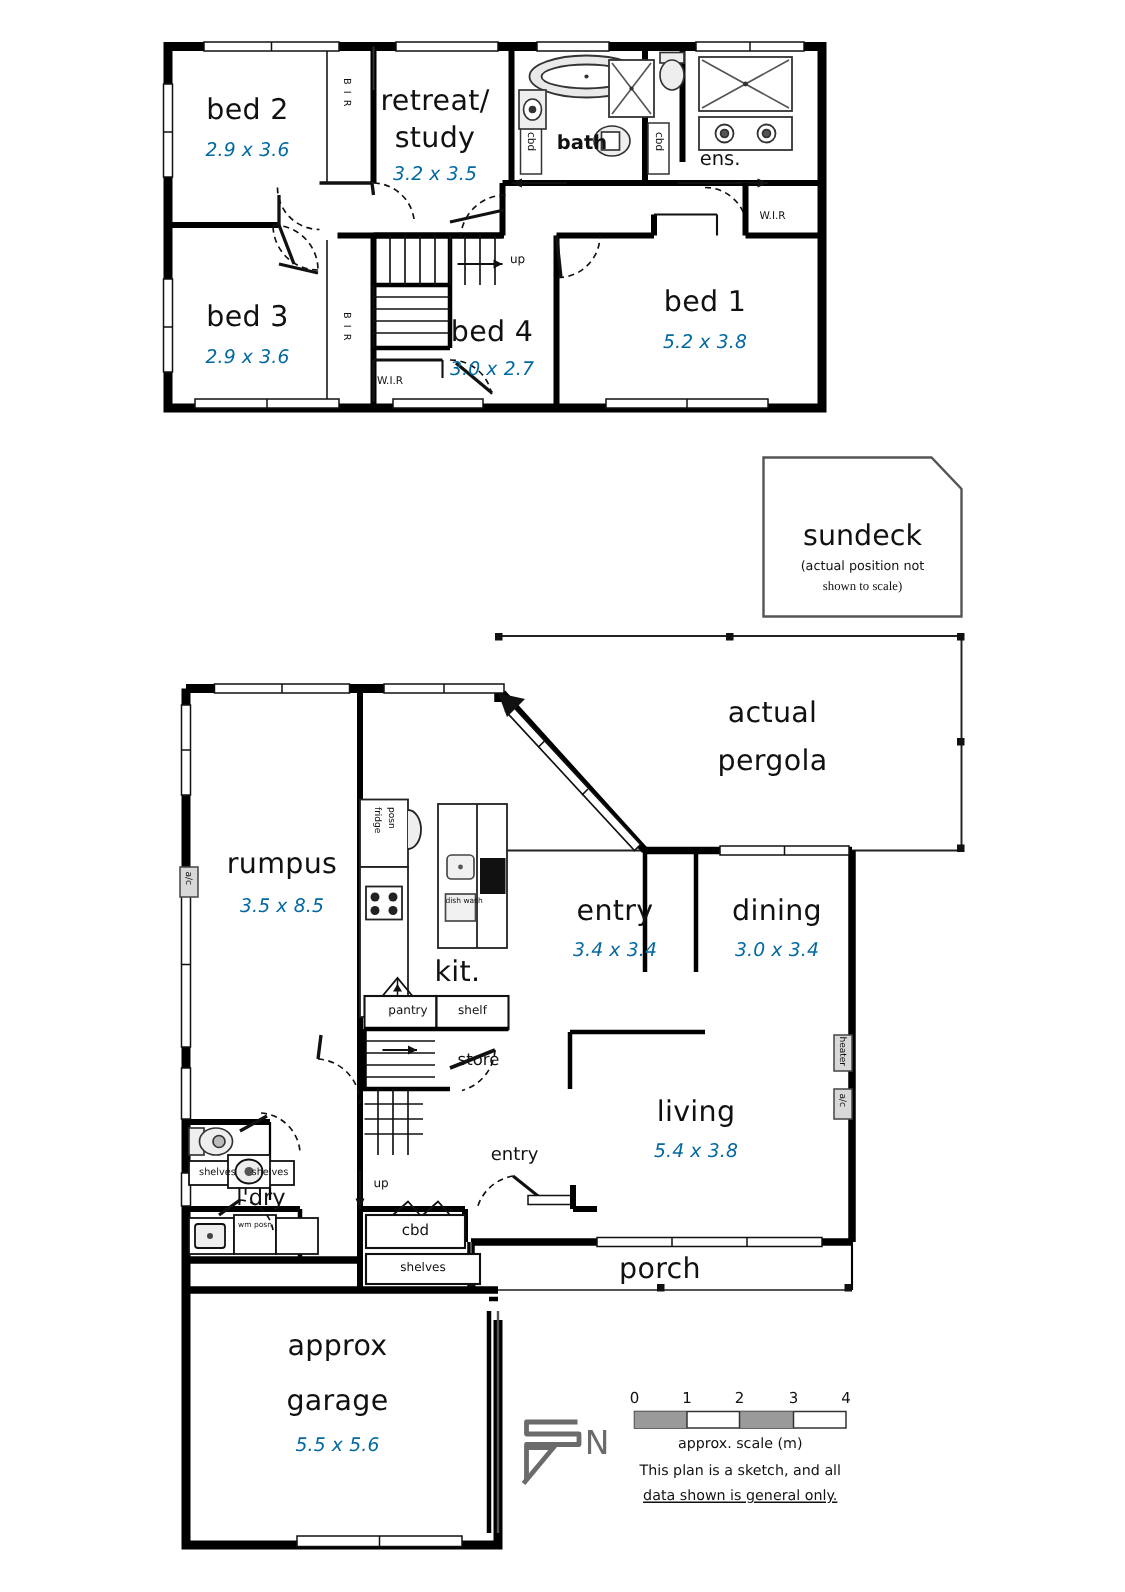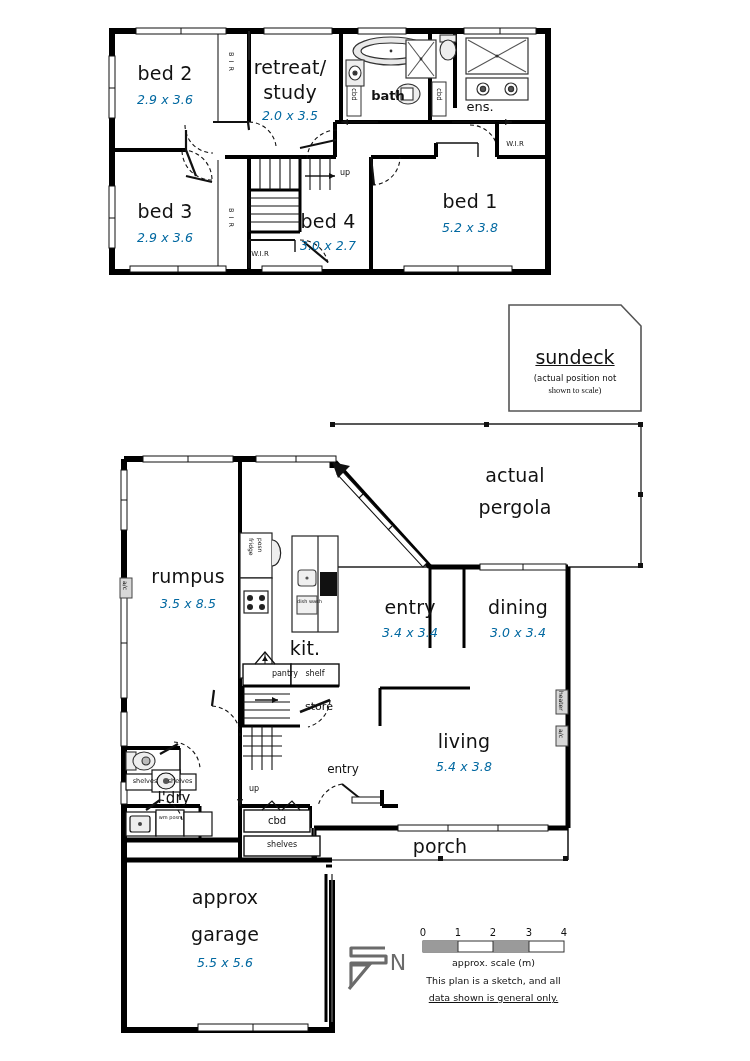--- a/index.html
+++ b/index.html
@@ -412,21 +412,21 @@
       <line x1="493" y1="941" x2="493" y2="952" stroke="#333" stroke-width="1"></line>
       <line x1="529" y1="941" x2="529" y2="952" stroke="#333" stroke-width="1"></line>
     </g>
   </svg>
 
   <div class="lbl room-name" style="left:115px;top:62px;width:100px;">bed 2</div>
   <div class="lbl room-dim" style="left:115px;top:92px;width:100px;">2.9 x 3.6</div>
 
   <div class="lbl room-name" style="left:244px;top:56px;width:92px;">retreat/</div>
   <div class="lbl room-name" style="left:244px;top:81px;width:92px;">study</div>
-  <div class="lbl room-dim" style="left:244px;top:108px;width:92px;">2.0 x 3.5</div>
+  <div class="lbl room-dim" style="left:244px;top:108px;width:92px;">3.2 x 3.5</div>
 
   <div class="lbl room-name" style="left:115px;top:200px;width:100px;">bed 3</div>
   <div class="lbl room-dim" style="left:115px;top:230px;width:100px;">2.9 x 3.6</div>
 
   <div class="lbl room-name" style="left:283px;top:210px;width:90px;">bed 4</div>
   <div class="lbl room-dim" style="left:283px;top:238px;width:90px;">3.0 x 2.7</div>
 
   <div class="lbl room-name" style="left:410px;top:190px;width:120px;">bed 1</div>
   <div class="lbl room-dim" style="left:410px;top:220px;width:120px;">5.2 x 3.8</div>
 
@@ -435,21 +435,21 @@
 
   <div class="lbl micro vert" style="left:226px;top:52px;line-height:9px;letter-spacing:1px;">B I R</div>
   <div class="lbl micro vert" style="left:226px;top:208px;line-height:9px;letter-spacing:1px;">B I R</div>
   <div class="lbl micro" style="left:240px;top:250px;width:40px;font-size:7px;">W.I.R</div>
   <div class="lbl micro" style="left:495px;top:140px;width:40px;font-size:7px;">W.I.R</div>
   <div class="lbl micro vert" style="left:350px;top:88px;font-size:7px;">cbd</div>
   <div class="lbl micro vert" style="left:435px;top:88px;font-size:7px;">cbd</div>
   <div class="lbl tiny" style="left:333px;top:168px;width:24px;">up</div>
 
 
-  <div class="lbl sundeck-name" style="left:509px;top:346px;width:132px;text-decoration:underline;">sundeck</div>
+  <div class="lbl sundeck-name" style="left:509px;top:346px;width:132px;">sundeck</div>
   <div class="lbl sundeck-sub" style="left:509px;top:372px;width:132px;">(actual position not</div>
   <div class="lbl sundeck-sub" style="left:509px;top:384px;width:132px;font-family:Liberation Serif, serif;">shown to scale)</div>
 
   <div class="lbl room-name" style="left:133px;top:565px;width:110px;">rumpus</div>
   <div class="lbl room-dim" style="left:133px;top:596px;width:110px;">3.5 x 8.5</div>
 
   <div class="lbl room-name" style="left:275px;top:637px;width:60px;">kit.</div>
 
   <div class="lbl room-name" style="left:360px;top:596px;width:100px;">entry</div>
   <div class="lbl room-dim" style="left:360px;top:625px;width:100px;">3.4 x 3.4</div>
@@ -464,21 +464,21 @@
   <div class="lbl room-name" style="left:450px;top:496px;width:130px;">pergola</div>
 
   <div class="lbl room-name" style="left:385px;top:835px;width:110px;">porch</div>
 
   <div class="lbl" style="left:143px;top:789px;width:62px;font-size:15px;">l'dry</div>
 
   <div class="lbl room-name" style="left:160px;top:886px;width:130px;">approx</div>
   <div class="lbl room-name" style="left:160px;top:923px;width:130px;">garage</div>
   <div class="lbl room-dim" style="left:160px;top:955px;width:130px;">5.5 x 5.6</div>
 
-  <div class="lbl tiny" style="left:243px;top:669px;width:58px;padding-left:13px;">pantry</div>
+  <div class="lbl tiny" style="left:243px;top:669px;width:58px;">pantry</div>
   <div class="lbl tiny" style="left:291px;top:669px;width:48px;">shelf</div>
   <div class="lbl" style="left:296px;top:700px;width:46px;font-size:11px;">store</div>
   <div class="lbl micro" style="left:126px;top:777px;width:38px;">shelves</div>
   <div class="lbl micro" style="left:164px;top:777px;width:32px;">shelves</div>
   <div class="lbl tiny" style="left:244px;top:840px;width:76px;">shelves</div>
   <div class="lbl tiny" style="left:244px;top:815px;width:66px;font-size:10px;">cbd</div>
   <div class="lbl" style="left:318px;top:762px;width:50px;font-size:12px;">entry</div>
   <div class="lbl tiny" style="left:243px;top:784px;width:22px;">up</div>
   <div class="lbl micro vert" style="left:248px;top:538px;font-size:6px;">fridge</div>
   <div class="lbl micro vert" style="left:257px;top:538px;font-size:6px;">posn</div>

